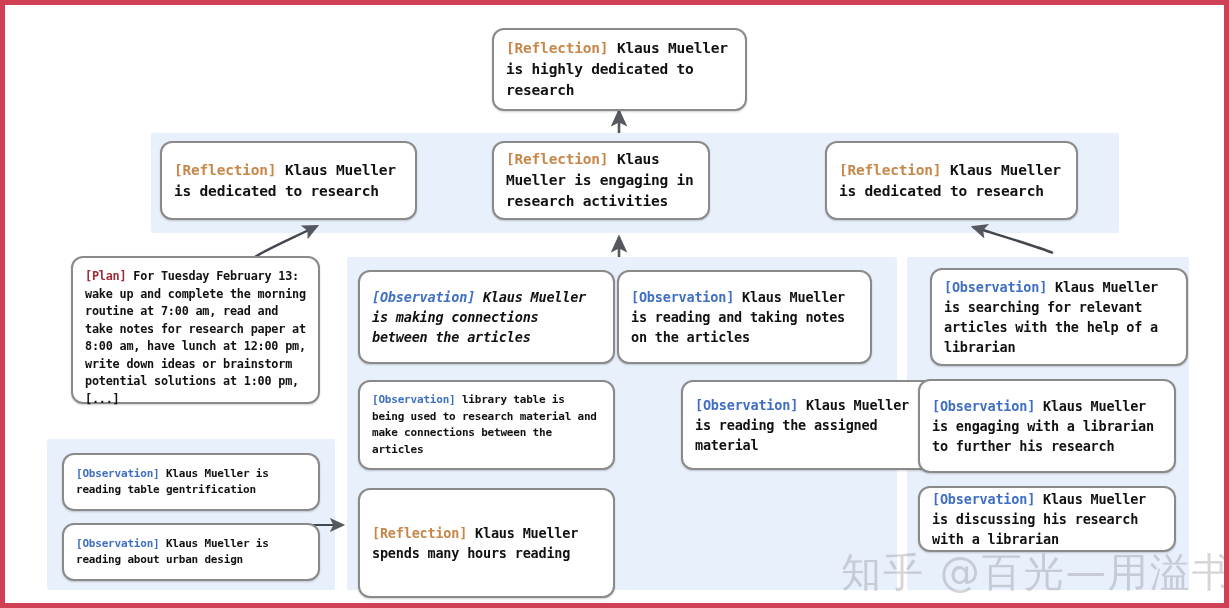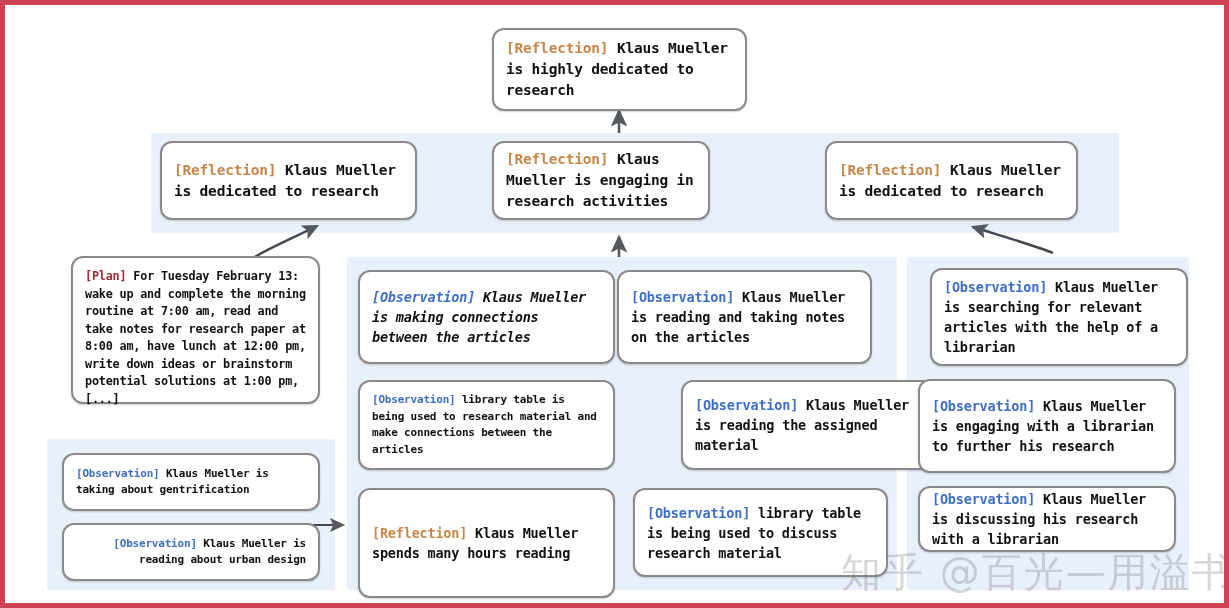--- a/index.html
+++ b/index.html
@@ -116,24 +116,24 @@
 
   <div class="node sz-lg" style="left:820px; top:136px; width:253px; height:79px;">
     <div class="txt"><span class="tag-reflection">[Reflection]</span><span> Klaus Mueller is dedicated to research</span></div>
   </div>
 
   <div class="node sz-sm" style="left:66px; top:251px; width:249px; height:148px; align-items:flex-start; padding-top:10px;">
     <div class="txt"><span class="tag-plan">[Plan]</span><span> For Tuesday February 13: wake up and complete the morning routine at 7:00 am, read and take notes for research paper at 8:00 am, have lunch at 12:00 pm, write down ideas or brainstorm potential solutions at 1:00 pm, [...]</span></div>
   </div>
 
   <div class="node sz-xs" style="left:57px; top:448px; width:258px; height:58px;">
-    <div class="txt"><span class="tag-observation">[Observation]</span><span> Klaus Mueller is taking about gentrification</span></div>
+    <div class="txt"><span class="tag-observation">[Observation]</span><span> Klaus Mueller is reading table gentrification</span></div>
   </div>
 
-  <div class="node sz-xs" style="left:57px; top:518px; width:258px; height:58px;text-align:right;">
+  <div class="node sz-xs" style="left:57px; top:518px; width:258px; height:58px;">
     <div class="txt"><span class="tag-observation">[Observation]</span><span> Klaus Mueller is reading about urban design</span></div>
   </div>
 
   <div class="node sz-md" style="left:353px; top:265px; width:257px; height:94px;font-style:italic;">
     <div class="txt"><span class="tag-observation">[Observation]</span><span> Klaus Mueller is making connections between the articles</span></div>
   </div>
 
   <div class="node sz-xs" style="left:353px; top:375px; width:257px; height:90px;">
     <div class="txt"><span class="tag-observation">[Observation]</span><span> library table is being used to research material and make connections between the articles</span></div>
   </div>
@@ -143,23 +143,20 @@
   </div>
 
   <div class="node sz-md" style="left:612px; top:265px; width:255px; height:94px;">
     <div class="txt"><span class="tag-observation">[Observation]</span><span> Klaus Mueller is reading and taking notes on the articles</span></div>
   </div>
 
   <div class="node sz-md" style="left:628px; top:375px; width:255px; height:90px;margin-left:48px;">
     <div class="txt"><span class="tag-observation">[Observation]</span><span> Klaus Mueller is reading the assigned material</span></div>
   </div>
 
-  <div class="node sz-md" style="left:628px; top:483px; width:255px; height:89px;">
-    <div class="txt"><span class="tag-observation">[Observation]</span><span> library table is being used to discuss research material</span></div>
-  </div>
 
   <div class="node sz-md" style="left:913px; top:263px; width:258px; height:98px;margin-left:12px;">
     <div class="txt"><span class="tag-observation">[Observation]</span><span> Klaus Mueller is searching for relevant articles with the help of a librarian</span></div>
   </div>
 
   <div class="node sz-md" style="left:913px; top:374px; width:258px; height:94px;align-items:center;">
     <div class="txt"><span class="tag-observation">[Observation]</span><span> Klaus Mueller is engaging with a librarian to further his research</span></div>
   </div>
 
   <div class="node sz-md" style="left:913px; top:481px; width:258px; height:66px;">

